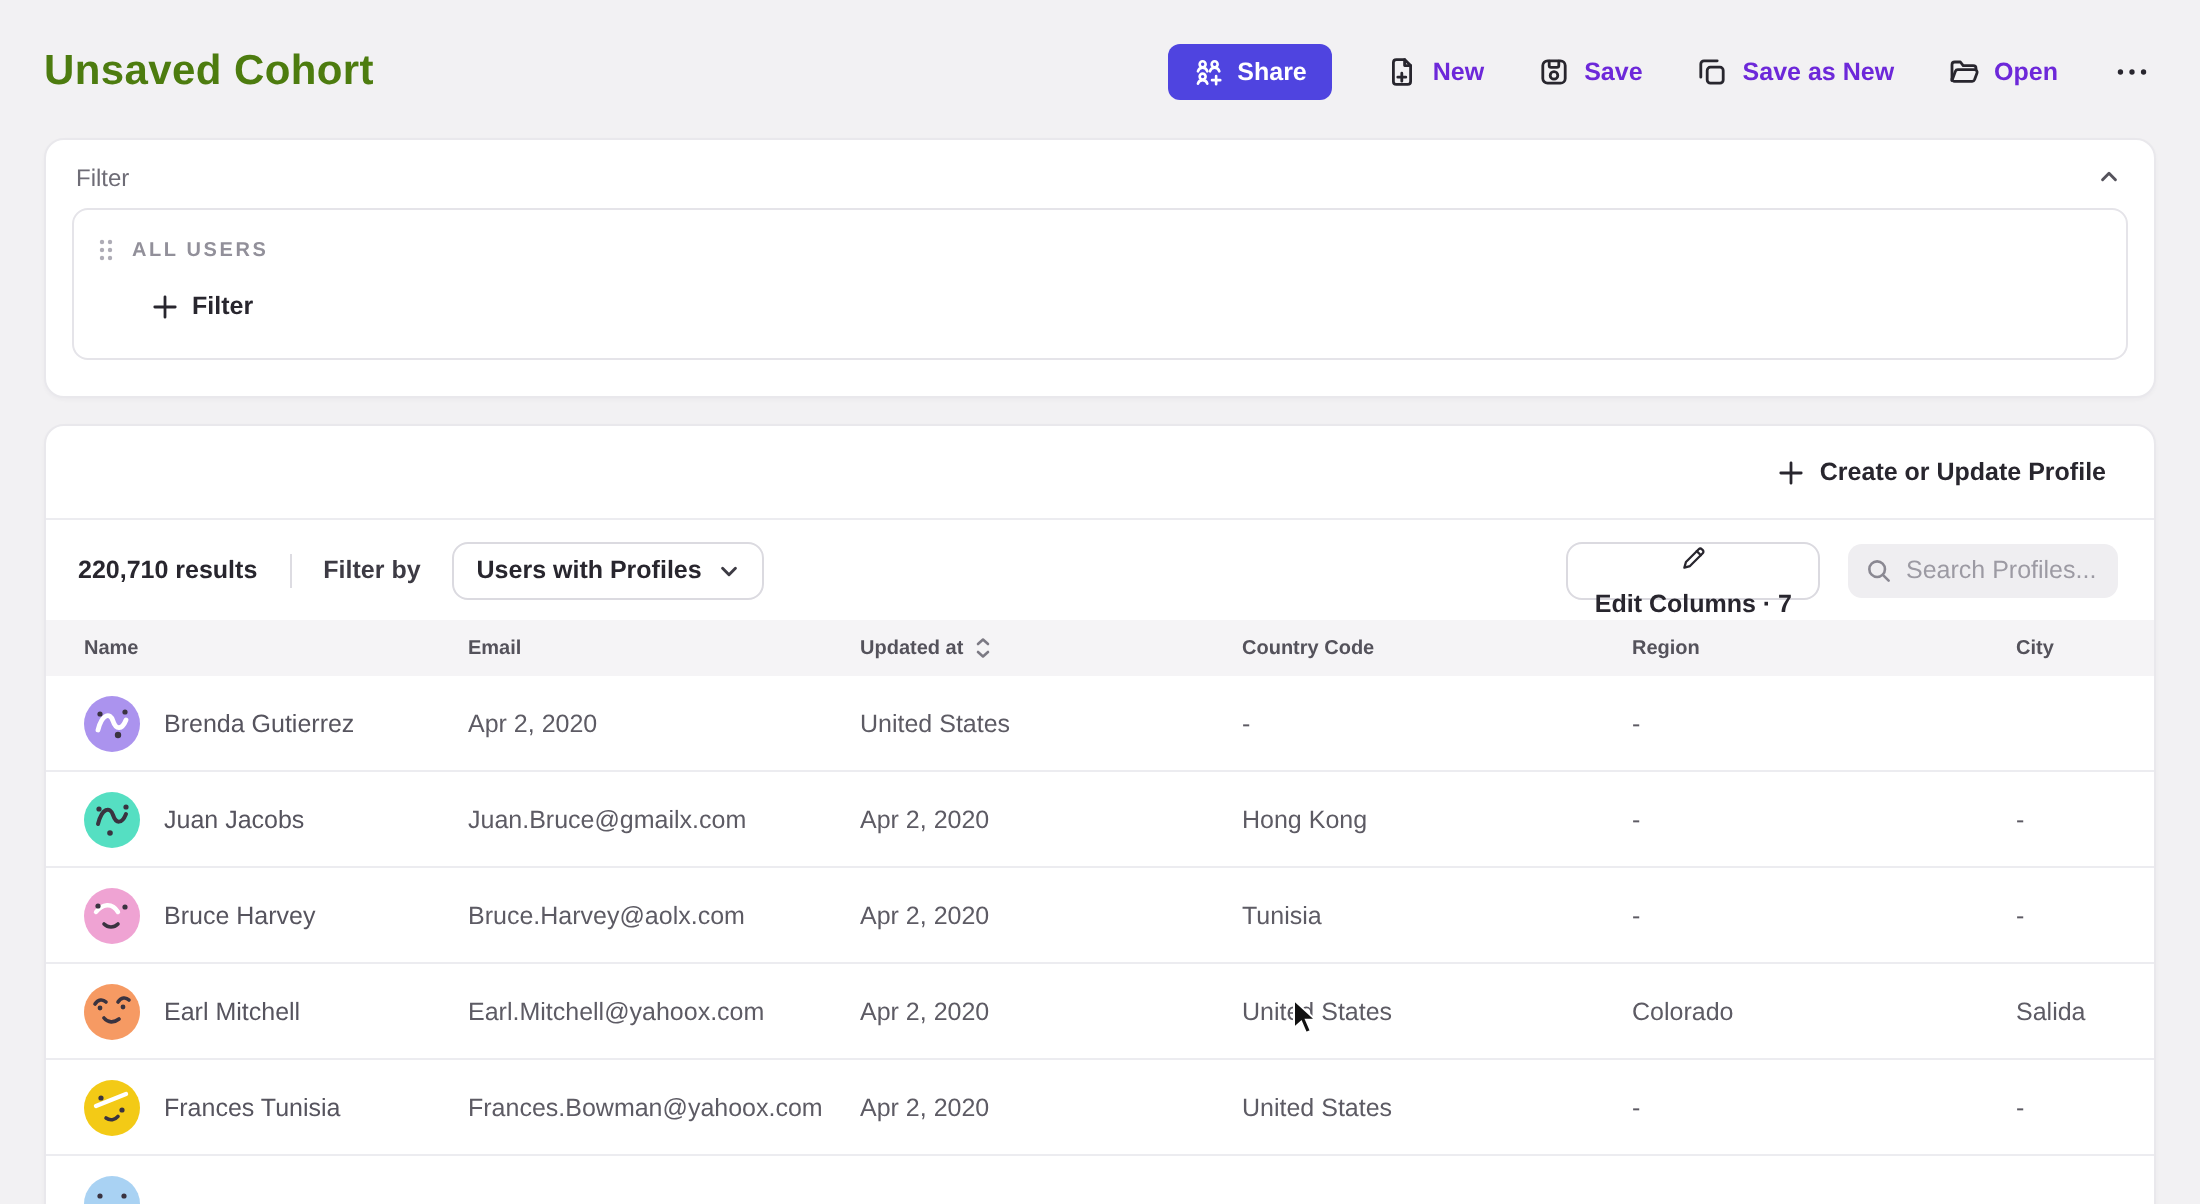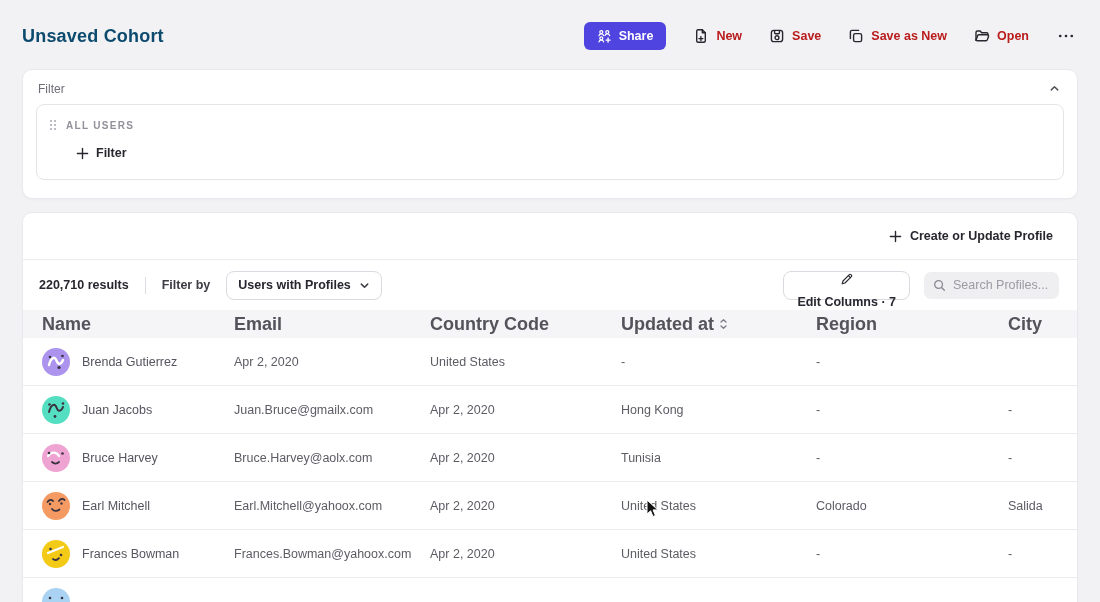--- a/index.html
+++ b/index.html
@@ -11,25 +11,25 @@
     overflow:hidden;
     position:relative;
   }
   .page { padding:0 22px; }
 
   
   .topbar {
     height:66px; display:flex; align-items:center; justify-content:space-between;
     padding-top:6px;
   }
-  .page-title { font-size:18px; font-weight:700; color:#0c4a6e; letter-spacing:.2px; }
+  .page-title { font-size:21px; font-weight:700; color:#4d7c0f; letter-spacing:.2px; }
   .topbar-actions { display:flex; align-items:center; gap:27px; padding-right:2px; }
   .tb-btn {
     display:flex; align-items:center; gap:7px; background:none; border:none;
-    font-family:inherit; font-size:12.5px; font-weight:700; color:#b91c1c; cursor:pointer;
+    font-family:inherit; font-size:12.5px; font-weight:700; color:#6d28d9; cursor:pointer;
   }
   .tb-btn svg { width:16px; height:16px; display:block; }
   .btn-share {
     background:#4f44e0; color:#fff; border-radius:6px; height:28px; padding:12px 13px;
   }
   .btn-share svg { width:15px; height:15px; }
   .dots-btn { gap:2px; padding:0 2px; }
 
   
   .card {
@@ -100,21 +100,21 @@
   .search-box input {
     border:none; background:transparent; outline:none; width:100%;
     font-family:inherit; font-size:12.5px; color:#49474f;
   }
   .search-box input::placeholder { color:#9c9aa3; }
 
   
   .t-grid { display:grid; grid-template-columns:192px 196px 191px 195px 192px 1fr; align-items:center; }
   .t-head {
     height:28px; background:#f5f4f6; padding:0 20px 0 19px;
-    font-size:18px; font-weight:700; color:#54525b;
+    font-size:10px; font-weight:700; color:#54525b;
   }
   .th-cell { display:flex; align-items:center; gap:4px; }
   .th-cell svg { width:11px; height:12px; }
   .t-row {
     height:48px; padding:0 20px 0 19px; border-bottom:1px solid #ececf0;
     font-size:12.5px; color:#5d5b64; background:#fff;
   }
   .name-cell { display:flex; align-items:center; gap:12px; font-weight:500; color:#56545e; }
   .avatar { width:28px; height:28px; border-radius:50%; flex:none; position:relative; overflow:hidden; }
   .avatar svg { position:absolute; inset:0; width:100%; height:100%; }
@@ -280,31 +280,31 @@
     </div>
 
     <div class="t-grid t-head">
       <div class="th-cell">
           <span>Name</span>
         </div>
       <div class="th-cell">
           <span>Email</span>
         </div>
       <div class="th-cell">
-          <span>Country Code</span>
-        </div>
-      <div class="th-cell">
         <span>Updated at</span>
         <span style="line-height:0">
           <svg viewBox="0 0 10 12" fill="none" stroke="#7c7a84" stroke-width="1.3" stroke-linecap="round" stroke-linejoin="round">
             <path d="M2.5 4L5 1.8 7.5 4"></path>
               <path d="M2.5 8L5 10.2 7.5 8"></path>
           </svg>
         </span>
       </div>
+      <div class="th-cell">
+          <span>Country Code</span>
+        </div>
       <div class="th-cell">
           <span>Region</span>
         </div>
       <div class="th-cell">
           <span>City</span>
         </div>
     </div>
 
     <div class="t-grid t-row">
       <div class="name-cell">
@@ -384,21 +384,21 @@
     <div class="t-grid t-row">
       <div class="name-cell">
         <span class="avatar" style="background: rgb(243, 202, 22);">
           <svg viewBox="0 0 28 28">
               <path d="M6 13l15-6" fill="none" stroke="#ffffff" stroke-width="2.2" stroke-linecap="round"></path>
               <circle cx="8.5" cy="9" r="1.3" fill="#3a3340"></circle>
               <circle cx="19" cy="15" r="1.3" fill="#3a3340"></circle>
               <path d="M11 19c2 1.5 4.5 1 6-.8" fill="none" stroke="#3a3340" stroke-width="1.8" stroke-linecap="round"></path>
             </svg>
         </span>
-        <span>Frances Bowman</span>
+        <span>Frances Tunisia</span>
       </div>
       <div>Frances.Bowman@yahoox.com</div>
       <div>Apr 2, 2020</div>
       <div>United States</div>
       <div>-</div>
       <div>-</div>
     </div>
 
     <div class="t-grid t-row">
       <div class="name-cell">

